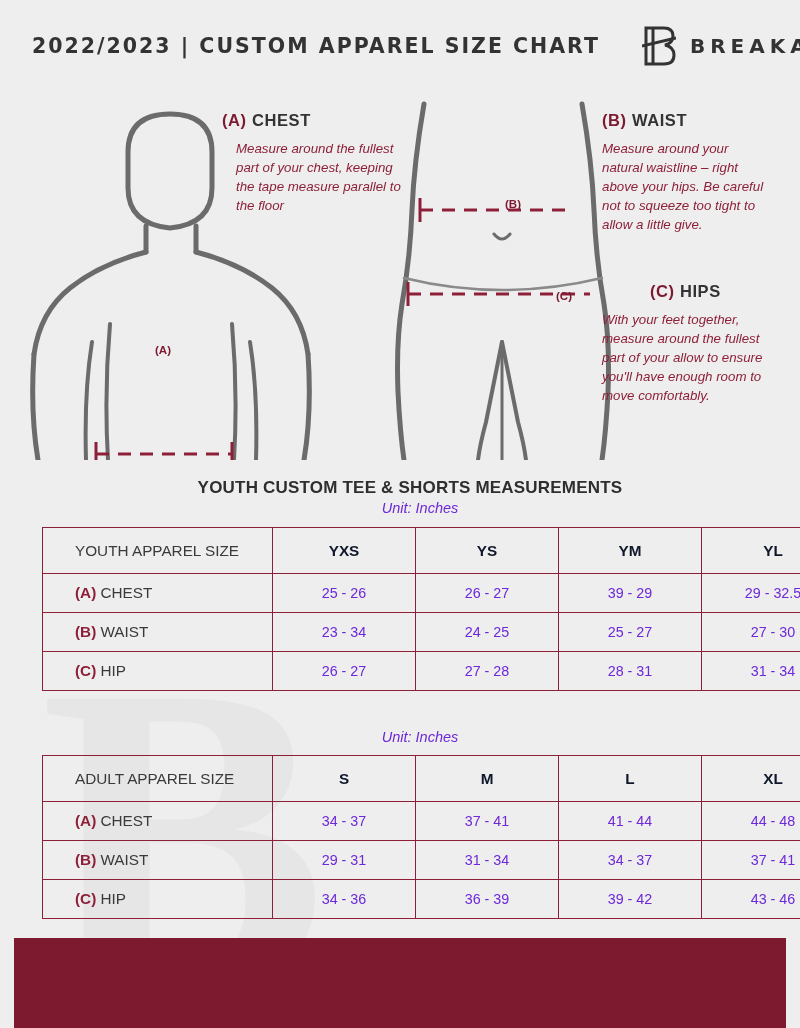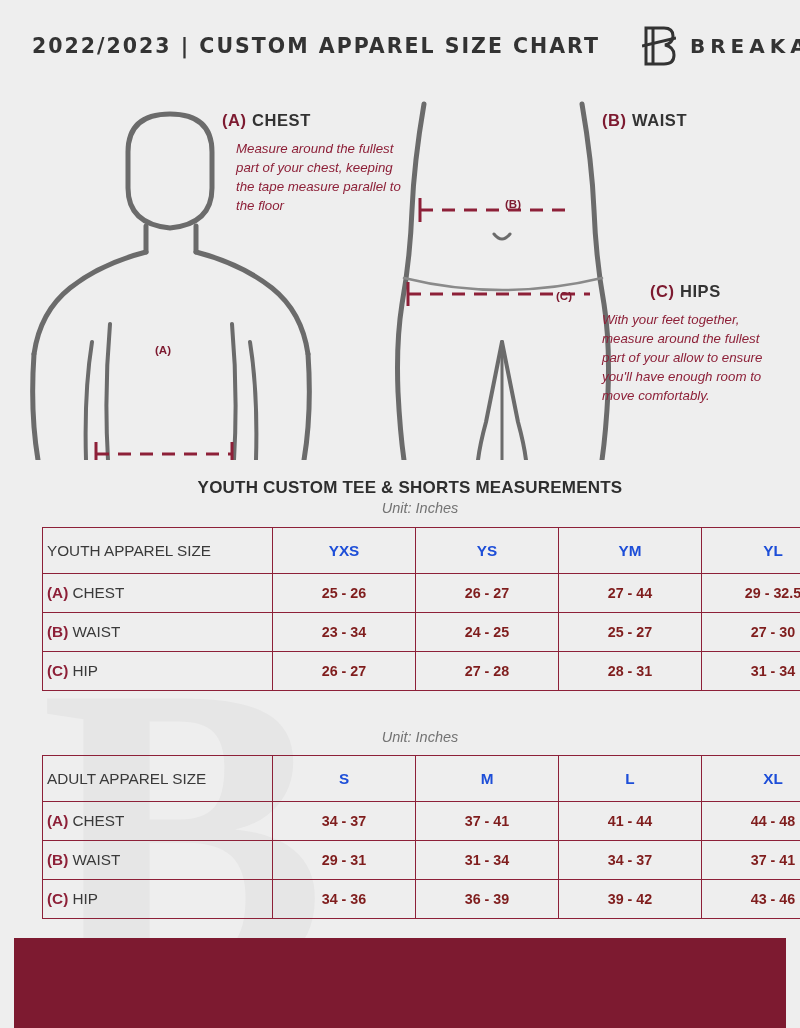--- a/index.html
+++ b/index.html
@@ -99,52 +99,52 @@
     font-weight: 700;
     color: #2e2e2e;
     letter-spacing: 0.2px;
   }
   .sec-sub {
     position: absolute;
     width: 800px;
     text-align: center;
     font-size: 14.5px;
     font-style: italic;
-    color: #737373;
+    color: #6d28d9;
     padding-left: 40px;
   }
 
   
   .tbl {
     position: absolute;
     left: 42px;
     width: 716px;
     border-collapse: collapse;
     table-layout: fixed;
     background: transparent;
   }
   .tbl td, .tbl th {
     border: 1px solid #8d2038;
     height: 39px;
     text-align: center;
     font-size: 14.3px;
-    font-weight: 700;
-    color: #7f1d1d;
+    font-weight: 400;
+    color: #6d28d9;
     padding: 0 4px;
   }
   .tbl thead th {
     height: 46px;
     font-size: 15.3px;
     font-weight: 700;
-    color: #1d4ed8;
+    color: #0f172a;
   }
   .tbl thead th.rowhead,
   .tbl td.rowhead {
     text-align: left;
-    padding-left: 4px;
+    padding-left: 32px;
     font-size: 15.3px;
     font-weight: 400;
     color: #3a3a3a;
   }
   .tbl thead th.rowhead { font-weight: 400; }
   .tbl td.rowhead .tag {
     color: #8d2038;
     font-weight: 700;
   }
   .col-head { width: 143px; }
@@ -241,20 +241,21 @@
     <div class="cap" style="left:222px;top:19px;">
       <span class="tag">(A)</span>
       <span>CHEST</span>
     </div>
     <div class="cap-body" style="left:222px;top:48px;width:165px;margin-left:14px;">Measure around the fullest part of your chest, keeping the tape measure parallel to the floor</div>
 
     <div class="cap" style="left:602px;top:19px;">
       <span class="tag">(B)</span>
       <span>WAIST</span>
     </div>
+    <div class="cap-body" style="left:602px;top:48px;width:168px;">Measure around your natural waistline – right above your hips. Be careful not to squeeze too tight to allow a little give.</div>
 
     <div class="cap" style="left:602px;top:190px;margin-left:48px;">
       <span class="tag">(C)</span>
       <span>HIPS</span>
     </div>
     <div class="cap-body" style="left:602px;top:219px;width:170px;">With your feet together, measure around the fullest part of your allow to ensure you'll have enough room to move comfortably.</div>
   </div>
 
   <div class="sec-title" style="top:478px;padding-left:20px;">YOUTH CUSTOM TEE &amp; SHORTS MEASUREMENTS</div>
   <div class="sec-sub" style="top:500px;">Unit: Inches</div>
@@ -278,21 +279,21 @@
       </tr>
     </thead>
     <tbody>
       <tr>
         <td class="rowhead">
           <span class="tag">(A)</span>
           <span>CHEST</span>
         </td>
         <td>25 - 26</td>
         <td>26 - 27</td>
-        <td>27 - 44</td>
+        <td>39 - 29</td>
         <td>29 - 32.5</td>
 
       </tr>
       <tr>
         <td class="rowhead">
           <span class="tag">(B)</span>
           <span>WAIST</span>
         </td>
         <td>23 - 34</td>
         <td>24 - 25</td>

